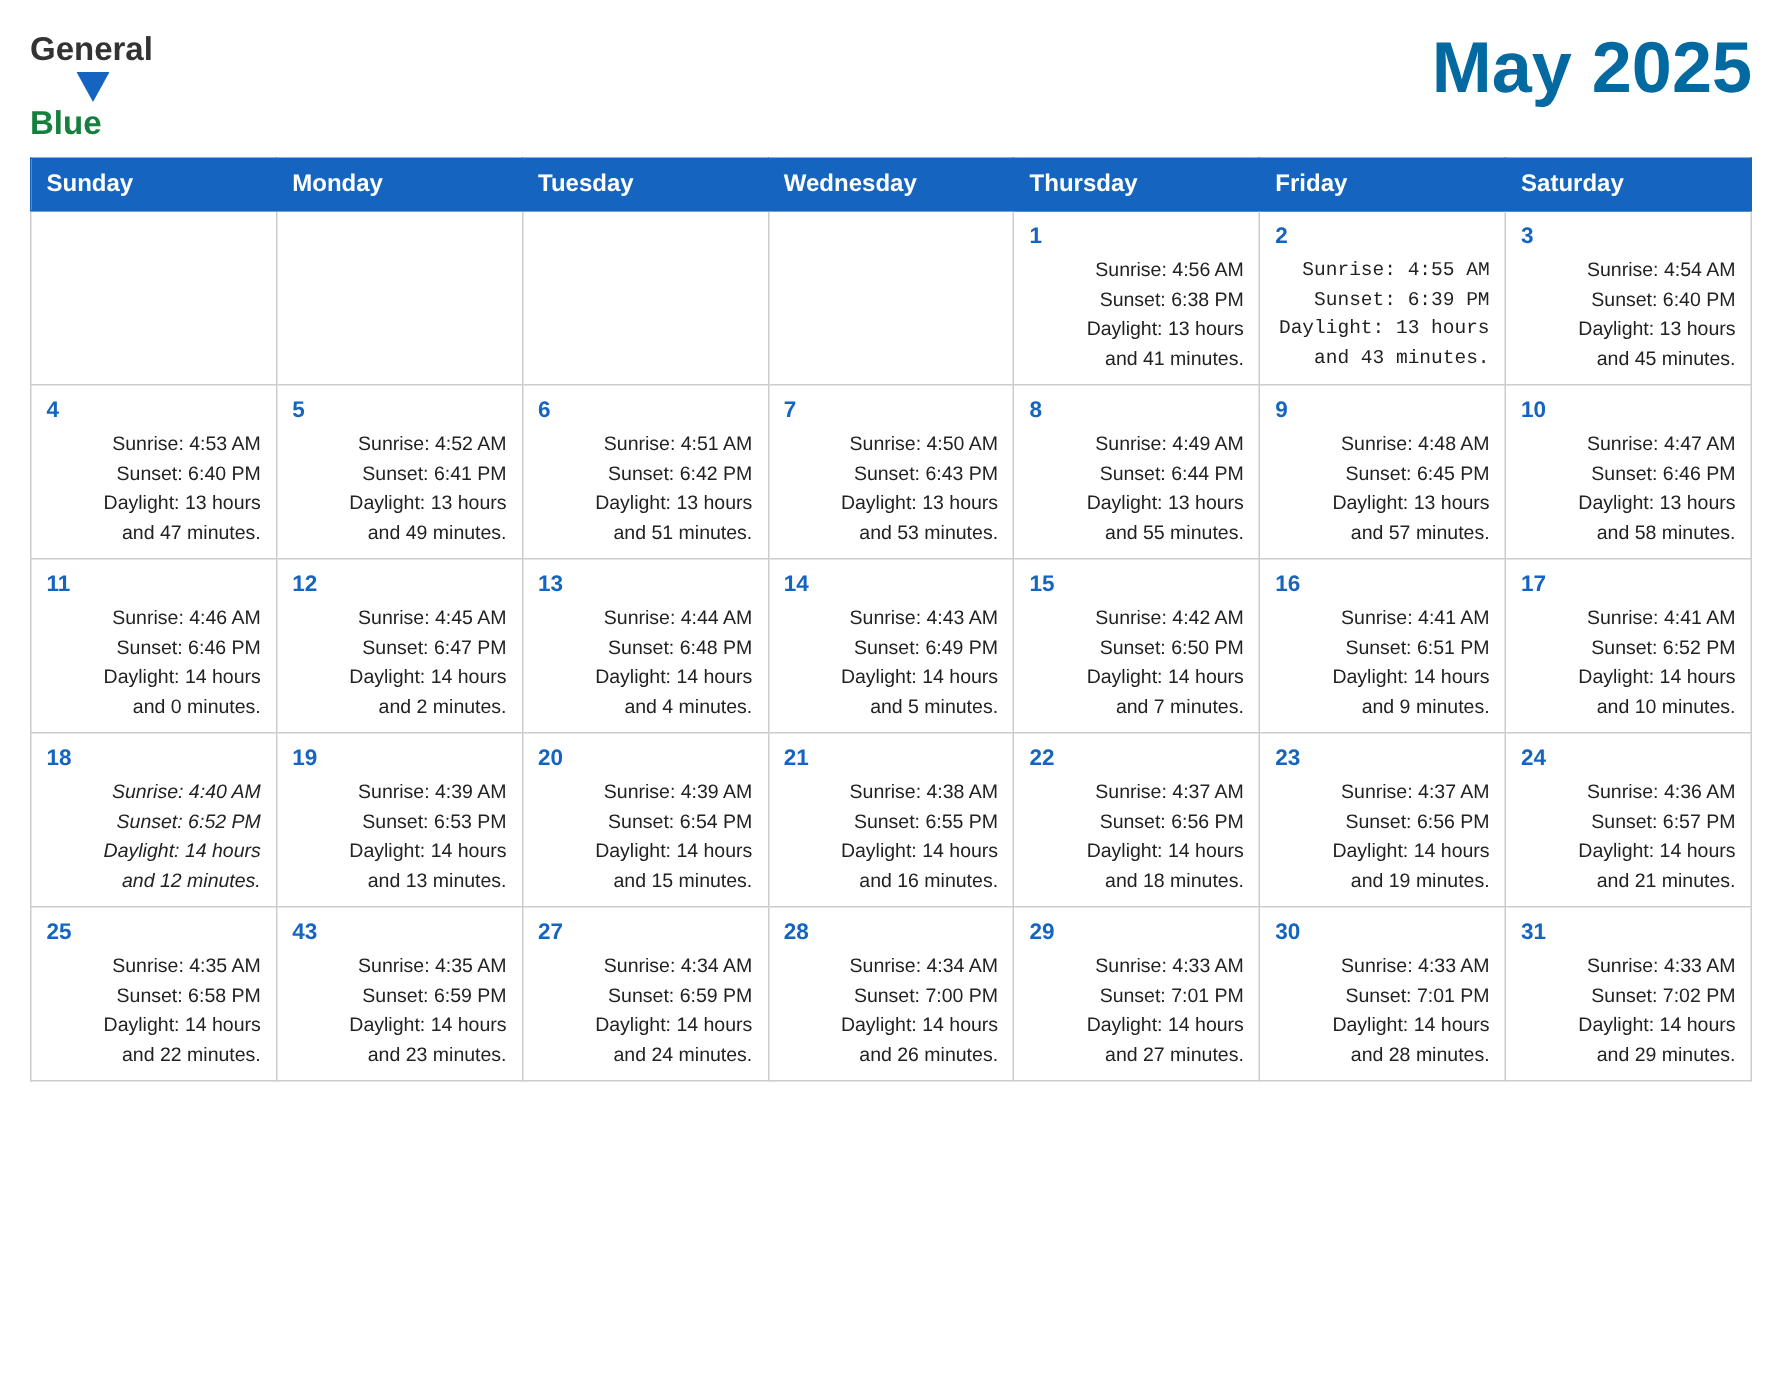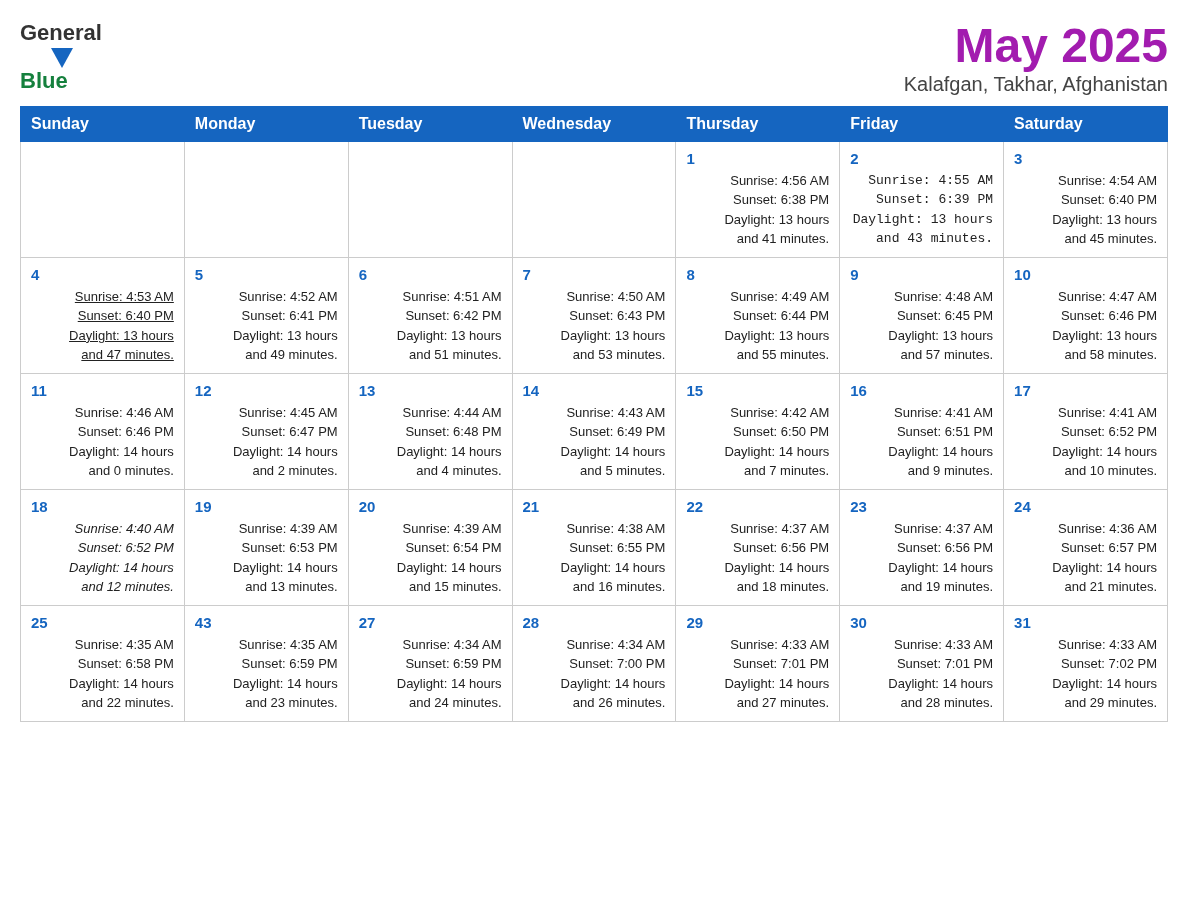--- a/index.html
+++ b/index.html
@@ -30,21 +30,21 @@
       font-size: 22px;
       font-weight: bold;
       color: #15803d;
     }
     .title-block {
       text-align: right;
     }
     .month-year {
       font-size: 48px;
       font-weight: bold;
-      color: #a21caf;
+      color: #0369a1;
       line-height: 1.1;
     }
     .location {
       font-size: 20px;
       color: #444;
     }
     table {
       width: 100%;
       border-collapse: collapse;
       margin-top: 10px;
@@ -100,21 +100,20 @@
           <svg width="22" height="20" viewBox="0 0 22 20">
             <polygon points="0,0 22,0 11,20" fill="#1565c0"></polygon>
           </svg>
         </div>
       </div>
       <span class="logo-text-blue" style="margin-top:-4px;">Blue</span>
     </div>
   </div>
   <div class="title-block">
     <div class="month-year">May 2025</div>
-    <div class="location">Kalafgan, Takhar, Afghanistan</div>
   </div>
 </div>
 
 <table>
   <thead>
     <tr>
     <th>Sunday</th>
         <th>Monday</th>
         <th>Tuesday</th>
         <th>Wednesday</th>
@@ -147,21 +146,21 @@
           <span class="day-num">3</span>
           <div class="day-info" style="white-space: pre-line;">Sunrise: 4:54 AM
 Sunset: 6:40 PM
 Daylight: 13 hours
 and 45 minutes.</div>
         </td>
       </tr>
       <tr>
         <td>
           <span class="day-num">4</span>
-          <div class="day-info" style="white-space: pre-line; text-decoration: underline;">Sunrise: 4:53 AM
+          <div class="day-info" style="white-space: pre-line;">Sunrise: 4:53 AM
 Sunset: 6:40 PM
 Daylight: 13 hours
 and 47 minutes.</div>
         </td>
         <td>
           <span class="day-num">5</span>
           <div class="day-info" style="white-space: pre-line;">Sunrise: 4:52 AM
 Sunset: 6:41 PM
 Daylight: 13 hours
 and 49 minutes.</div>

